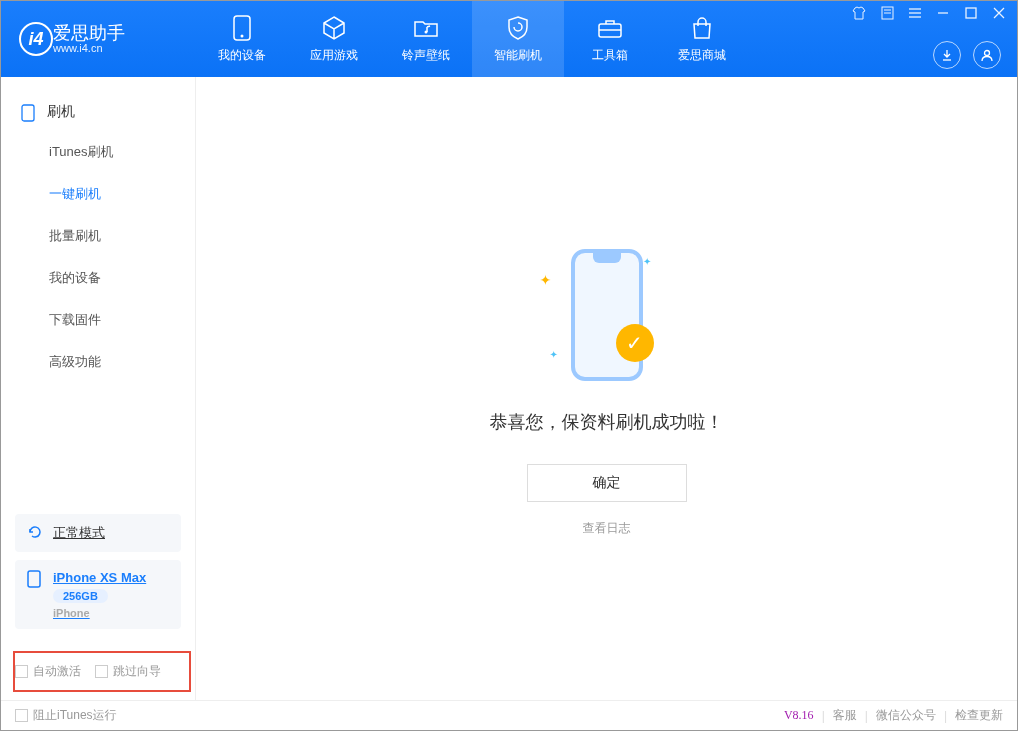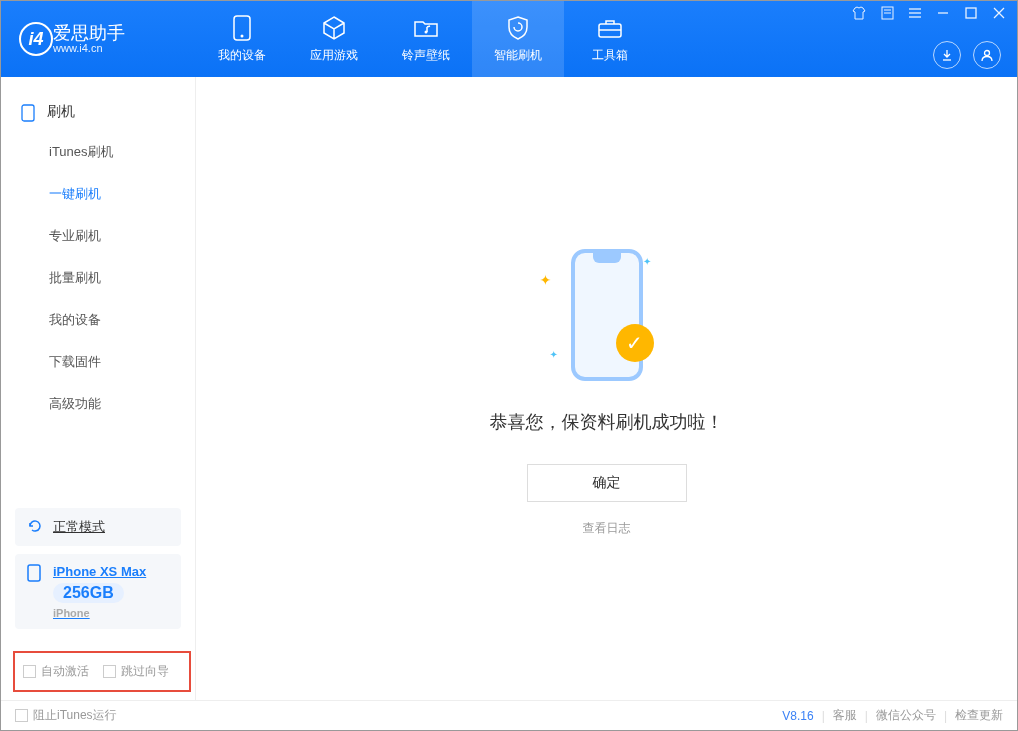--- a/index.html
+++ b/index.html
@@ -27,24 +27,24 @@
 .body-area { display: flex; height: calc(100% - 76px - 30px); }
 .sidebar { width: 195px; border-right: 1px solid #eee; padding-top: 16px; display: flex; flex-direction: column; }
 .side-section-title { display: flex; align-items: center; padding: 10px 20px; font-size: 14px; color: #333; }
 .side-section-title .side-icon { width: 16px; height: 16px; margin-right: 10px; }
 .side-item { padding: 12px 20px 12px 48px; font-size: 13px; color: #555; cursor: pointer; }
 .side-item.active { color: #1a7efc; }
 
 .device-panel { margin-top: auto; padding: 0 14px 14px 14px; }
 .device-card { background: #f5f7fa; border-radius: 4px; padding: 10px 12px; font-size: 13px; color: #333; margin-bottom: 8px; display: flex; align-items: center; text-decoration: underline; }
 .device-card .dev-icon { width: 18px; height: 18px; margin-right: 8px; color: #1a7efc; }
-.device-info .storage { display: inline-block; background: #e6f0ff; color: #1a7efc; border-radius: 10px; padding: 1px 10px; font-size: 16px; margin-top: 4px; }
+.device-info .storage { display: inline-block; background: #e6f0ff; color: #1a7efc; border-radius: 10px; padding: 1px 10px; font-size: 11px; margin-top: 4px; }
 .device-sub { font-size: 11px; color: #aaa; margin-top: 4px; }
 
-.checkbox-row { display: flex; gap: 14px; padding: 10px 8px; border: 2px solid #e74c3c; margin: 0 4px 8px 12px; }
+.checkbox-row { display: flex; gap: 14px; padding: 10px 0; border: 2px solid #e74c3c; margin: 0 4px 8px 12px; }
 .chk { display: flex; align-items: center; font-size: 12px; color: #999; cursor: pointer; }
 .chk-box { width: 13px; height: 13px; border: 1px solid #ccc; margin-right: 5px; }
 
 .main-content { flex: 1; display: flex; flex-direction: column; align-items: center; justify-content: center; }
 .success-illust { width: 150px; height: 150px; position: relative; margin-bottom: 20px; }
 .phone-shape { width: 72px; height: 132px; border: 4px solid #9cc9ff; border-radius: 14px; position: absolute; left: 50%; top: 50%; transform: translate(-50%, -50%); background: #f0f7ff; }
 .notch { width: 28px; height: 10px; background: #9cc9ff; border-radius: 0 0 6px 6px; position: absolute; top: 0; left: 50%; transform: translateX(-50%); }
 .check-badge { width: 38px; height: 38px; background: #ffb700; border-radius: 50%; position: absolute; right: 28px; bottom: 28px; display: flex; align-items: center; justify-content: center; color: #fff; font-size: 20px; }
 .sparkle { position: absolute; font-size: 14px; }
 .sp1 { color: #ffb700; top: 32px; left: 8px; }
@@ -111,20 +111,29 @@
     <div class="nav-tab">
       <div class="nav-icon">
           <svg width="26" height="22" viewBox="0 0 26 22">
             <rect x="2" y="7" width="22" height="13" rx="2" fill="none" stroke="#fff" stroke-width="1.5"></rect>
             <path d="M9 7 L9 4 L17 4 L17 7" fill="none" stroke="#fff" stroke-width="1.5"></path>
             <line x1="2" y1="13" x2="24" y2="13" stroke="#fff" stroke-width="1.5"></line>
           </svg>
         </div>
       <div class="nav-label">工具箱</div>
     </div>
+    <div class="nav-tab">
+      <div class="nav-icon">
+          <svg width="24" height="24" viewBox="0 0 24 24">
+            <path d="M4 8 L20 8 L19 22 L5 22 Z" fill="none" stroke="#fff" stroke-width="1.5"></path>
+            <path d="M8 10 L8 6 A4 4 0 0 1 16 6 L16 10" fill="none" stroke="#fff" stroke-width="1.5"></path>
+          </svg>
+        </div>
+      <div class="nav-label">爱思商城</div>
+    </div>
   </div>
   <div class="window-controls">
     <div class="win-top">
       <div class="win-btn">
           <svg width="14" height="14" viewBox="0 0 14 14">
             <path d="M3 2 L5 1 L7 2 L9 1 L11 2 L13 5 L11 6 L11 13 L3 13 L3 6 L1 5 Z" fill="none" stroke="#fff" stroke-width="1"></path>
           </svg>
         </div>
       <div class="win-btn">
           <svg width="13" height="14" viewBox="0 0 13 14">
@@ -177,21 +186,20 @@
 <div class="body-area">
   <div class="sidebar">
     <div class="side-section-title">
       <span class="side-icon"><svg width="14" height="18" viewBox="0 0 14 18">
             <rect x="1" y="1" width="12" height="16" rx="2" fill="none" stroke="#1a7efc" stroke-width="1.3"></rect>
           </svg></span>
       <span>刷机</span>
     </div>
     <div class="side-item">iTunes刷机</div>
     <div class="side-item active">一键刷机</div>
-    <div class="side-item">专业刷机</div>
     <div class="side-item">批量刷机</div>
 
     <div class="side-item">我的设备</div>
     <div class="side-item">下载固件</div>
     <div class="side-item">高级功能</div>
 
     <div class="device-panel">
       <div class="device-card">
         <span class="dev-icon"><svg width="16" height="16" viewBox="0 0 16 16">
               <path d="M3 8 A5 5 0 1 1 5 12" fill="none" stroke="#1a7efc" stroke-width="1.5"></path>
@@ -238,21 +246,21 @@
     <a class="view-log">查看日志</a>
   </div>
 </div>
 
 <div class="statusbar">
   <label class="chk">
       <span class="chk-box"></span>
       <span>阻止iTunes运行</span>
     </label>
   <div class="right">
-    <span style="color:#3b82f6;">V8.16</span>
+    <span style="color:#a21caf;font-family:Liberation Serif, serif;">V8.16</span>
     <span class="divider">|</span>
     <span class="link">客服</span>
     <span class="divider">|</span>
     <span class="link">微信公众号</span>
     <span class="divider">|</span>
     <span class="link">检查更新</span>
   </div>
 </div>
 
 </body></html>

